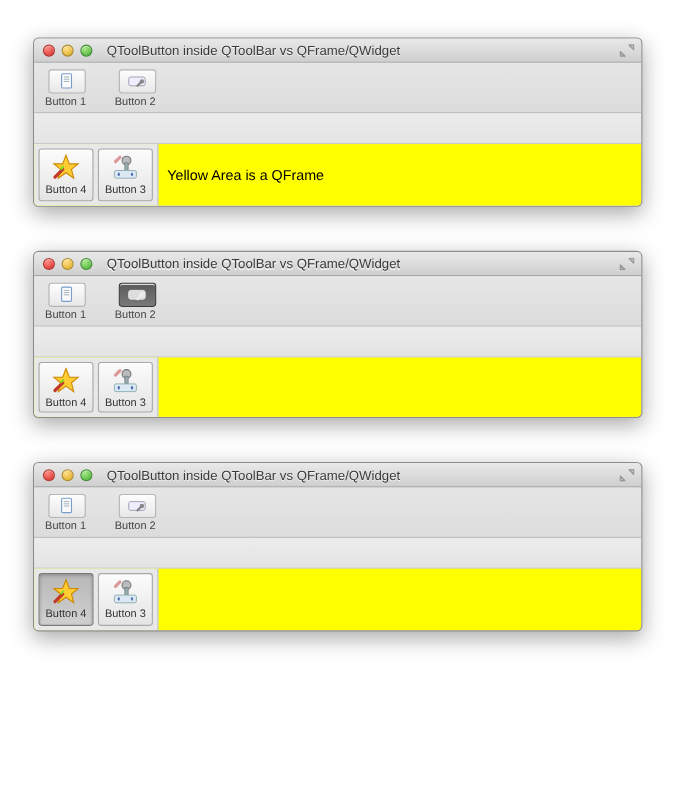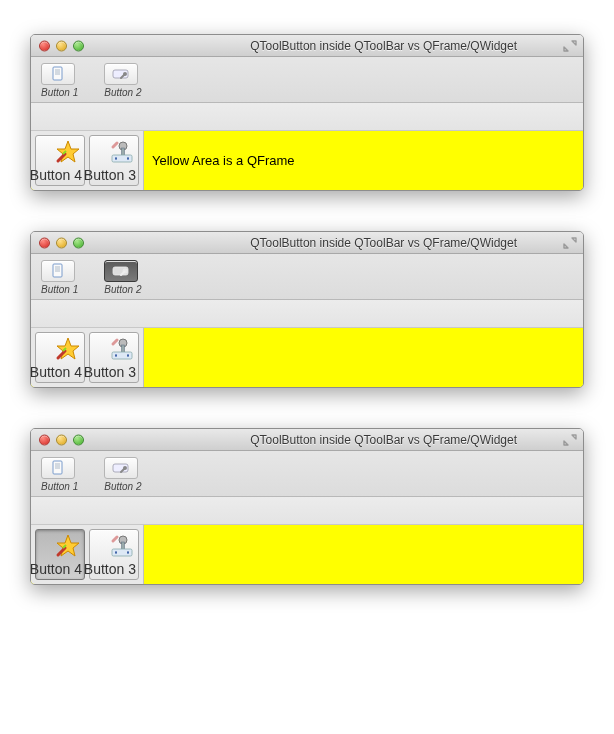--- a/index.html
+++ b/index.html
@@ -45,21 +45,21 @@
   .tl {
     width: 11px; height: 11px; border-radius: 50%;
     border: 1px solid rgba(0,0,0,0.25);
     box-shadow: inset 0 1px 1px rgba(255,255,255,0.5);
   }
   .tl.red { background: radial-gradient(circle at 35% 30%, #ff8a80, #e0443e 70%); border-color:#b03530;}
   .tl.yellow { background: radial-gradient(circle at 35% 30%, #ffe08a, #e6b639 70%); border-color:#aa8a2a;}
   .tl.green { background: radial-gradient(circle at 35% 30%, #a8e88b, #5fbf46 70%); border-color:#3f8a31;}
   .title {
     flex: 1;
-    text-align: right;
+    text-align: left;
     font-size: 12px;
     color: #3a3a3a;
     text-shadow: 0 1px 0 rgba(255,255,255,0.7);
     padding: 0 60px;
     white-space: nowrap;
     overflow: hidden;
   }
   .expand {
     position: absolute;
     right: 6px; top: 50%;
@@ -70,27 +70,26 @@
   .toolbar {
     background: linear-gradient(#e6e6e6,#dcdcdc);
     padding: 4px 6px 2px 6px;
     display: flex;
     gap: 18px;
     border-bottom: 1px solid #b8b8b8;
   }
   .toolbtn {
     display: flex;
     flex-direction: column;
-    align-items: flex-start;
+    align-items: flex-end;
     gap: 2px;
     padding: 2px 4px;
     font-size: 10px;
     color: #444;
     cursor: default;
-    font-style: italic;
   }
   .toolbtn.pressed .iconframe {
     background: linear-gradient(#5a5a5a,#7a7a7a);
     border-color: #3a3a3a;
   }
   .toolbtn.pressed .iconframe svg * { stroke: #eee; fill: #ddd; }
   .iconframe {
     width: 34px; height: 22px;
     border: 1px solid #b5b5b5;
     border-radius: 3px;
@@ -111,27 +110,27 @@
     display: flex;
     padding: 4px;
     gap: 4px;
     background: #e8e8e8;
     border-right: 1px solid #c0c0c0;
   }
   .qbtn {
     width: 50px;
     display: flex;
     flex-direction: column;
-    align-items: flex-end;
+    align-items: center;
     gap: 2px;
     padding: 3px 2px 2px 2px;
     border: 1px solid #a8a8a8;
     border-radius: 3px;
     background: linear-gradient(#fcfcfc,#e4e4e4);
-    font-size: 14px;
+    font-size: 10px;
     color: #333;
     cursor: default;
     box-shadow: inset 0 1px 0 rgba(255,255,255,0.8);
   }
   .qbtn.pressed {
     background: linear-gradient(#b8b8b8,#d0d0d0);
     border-color: #7a7a7a;
     box-shadow: inset 0 1px 3px rgba(0,0,0,0.3);
   }
   .qbtn .ic {

